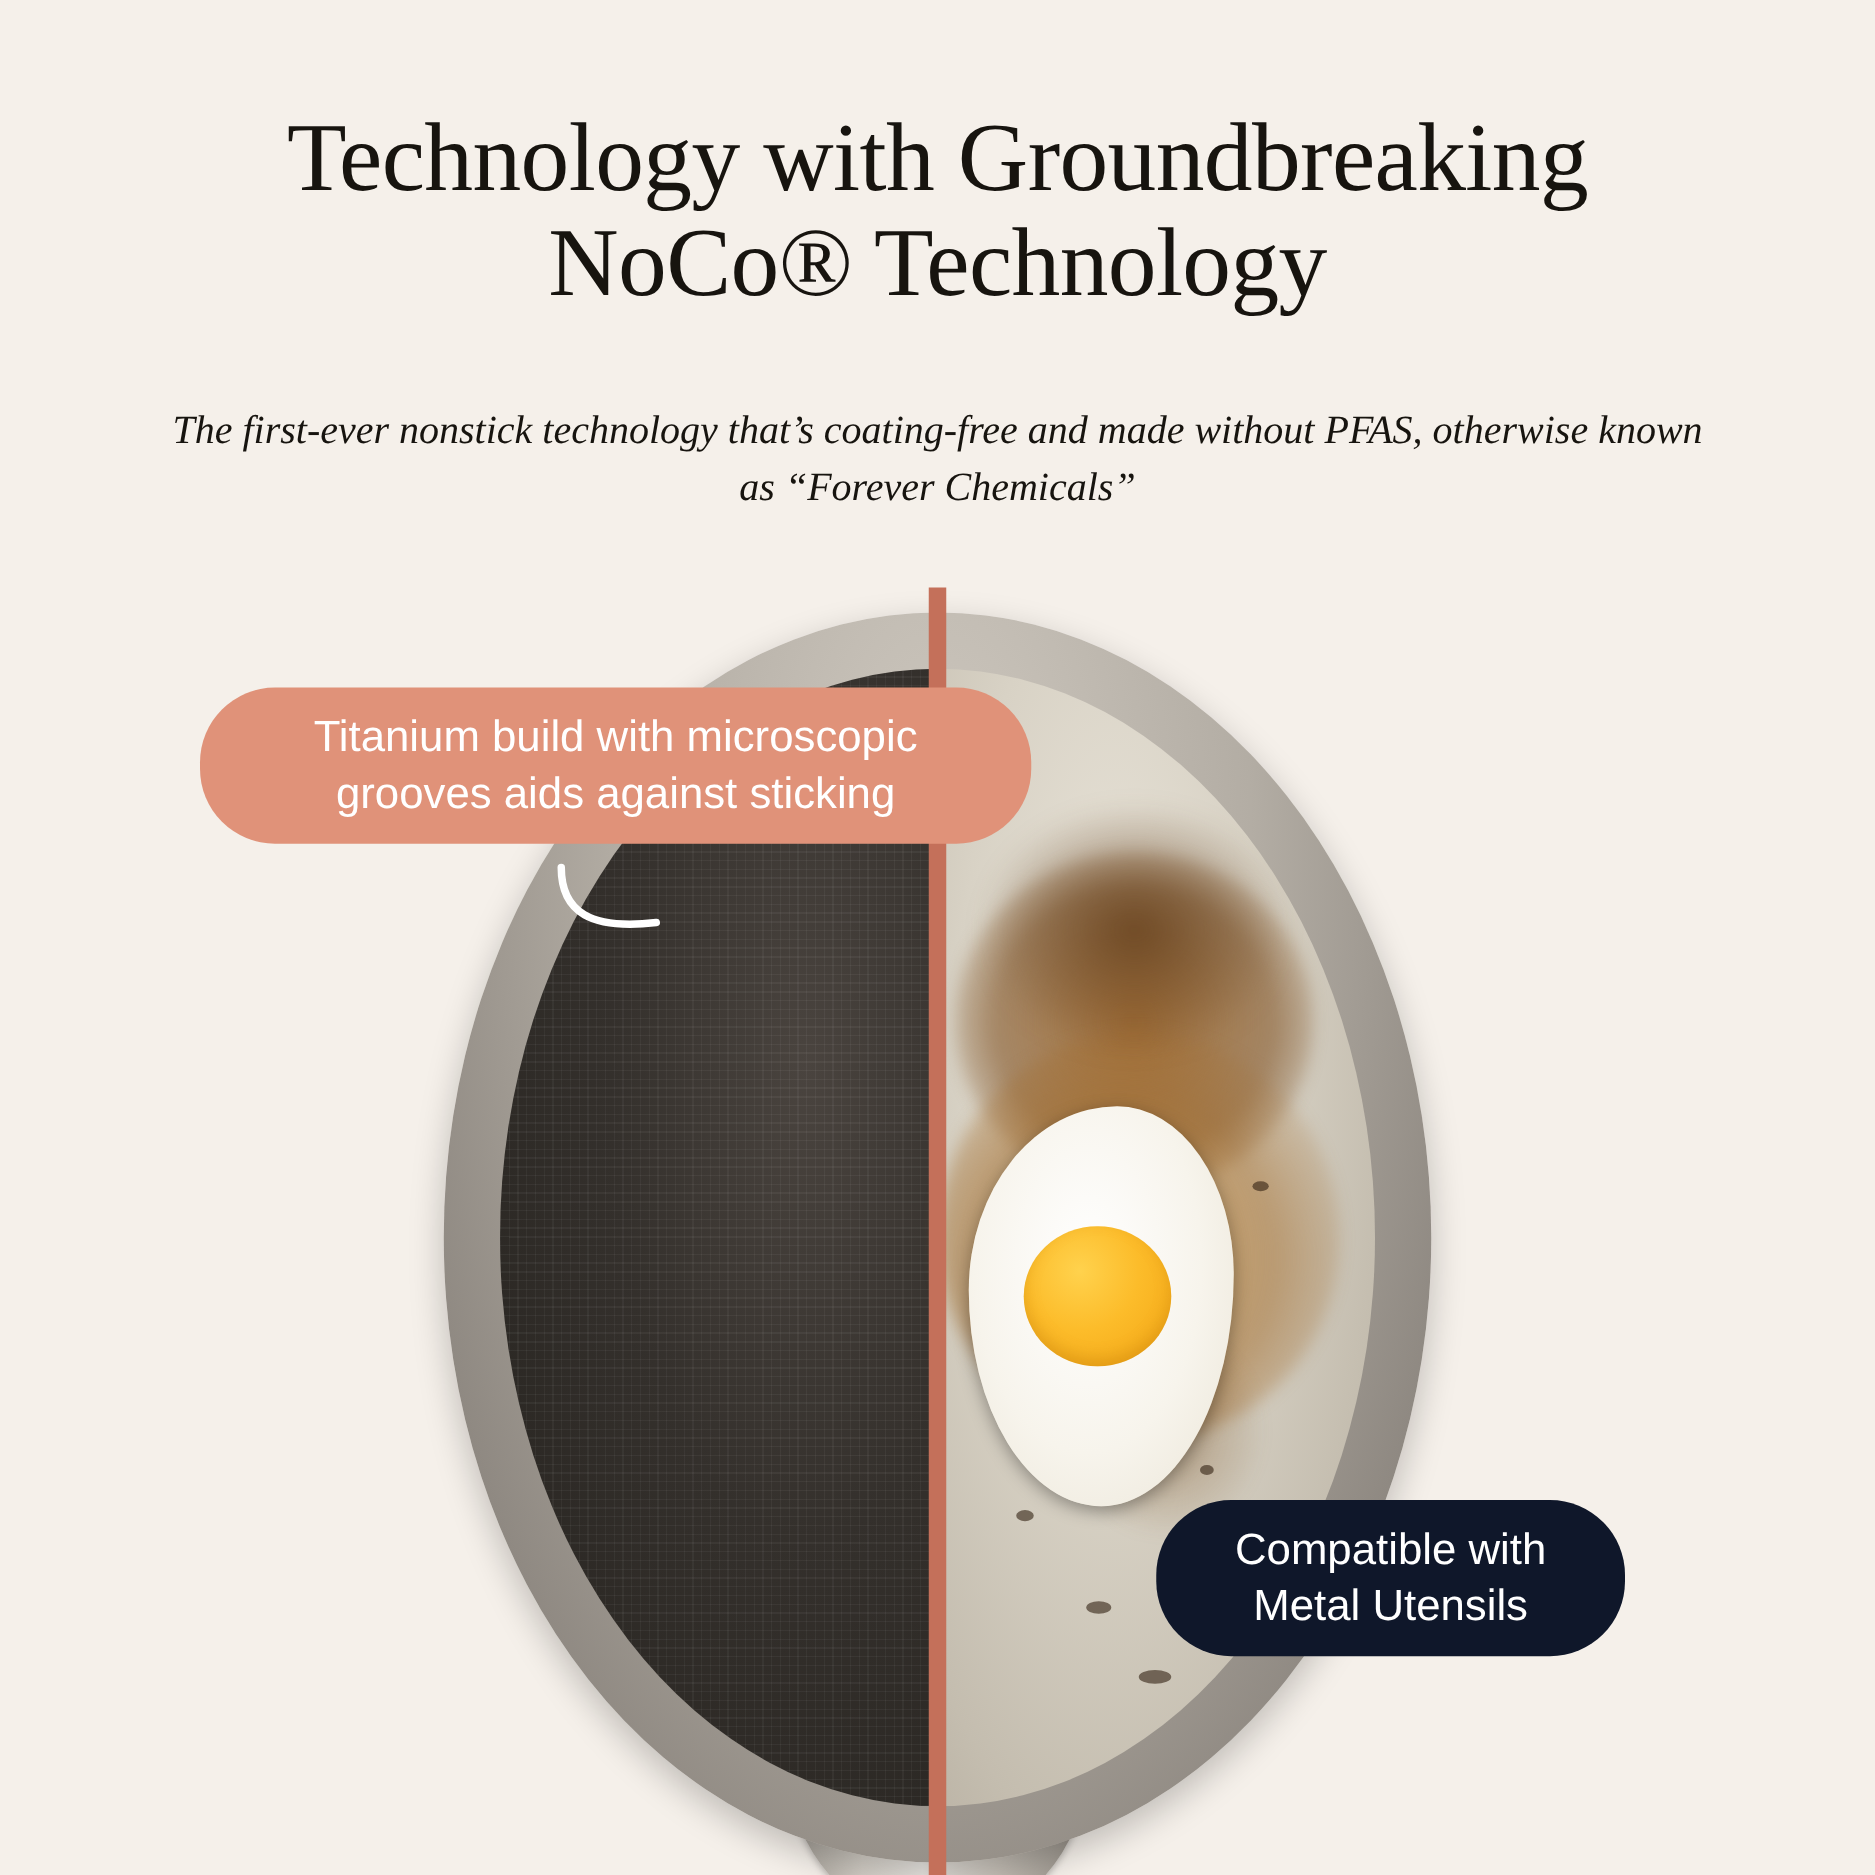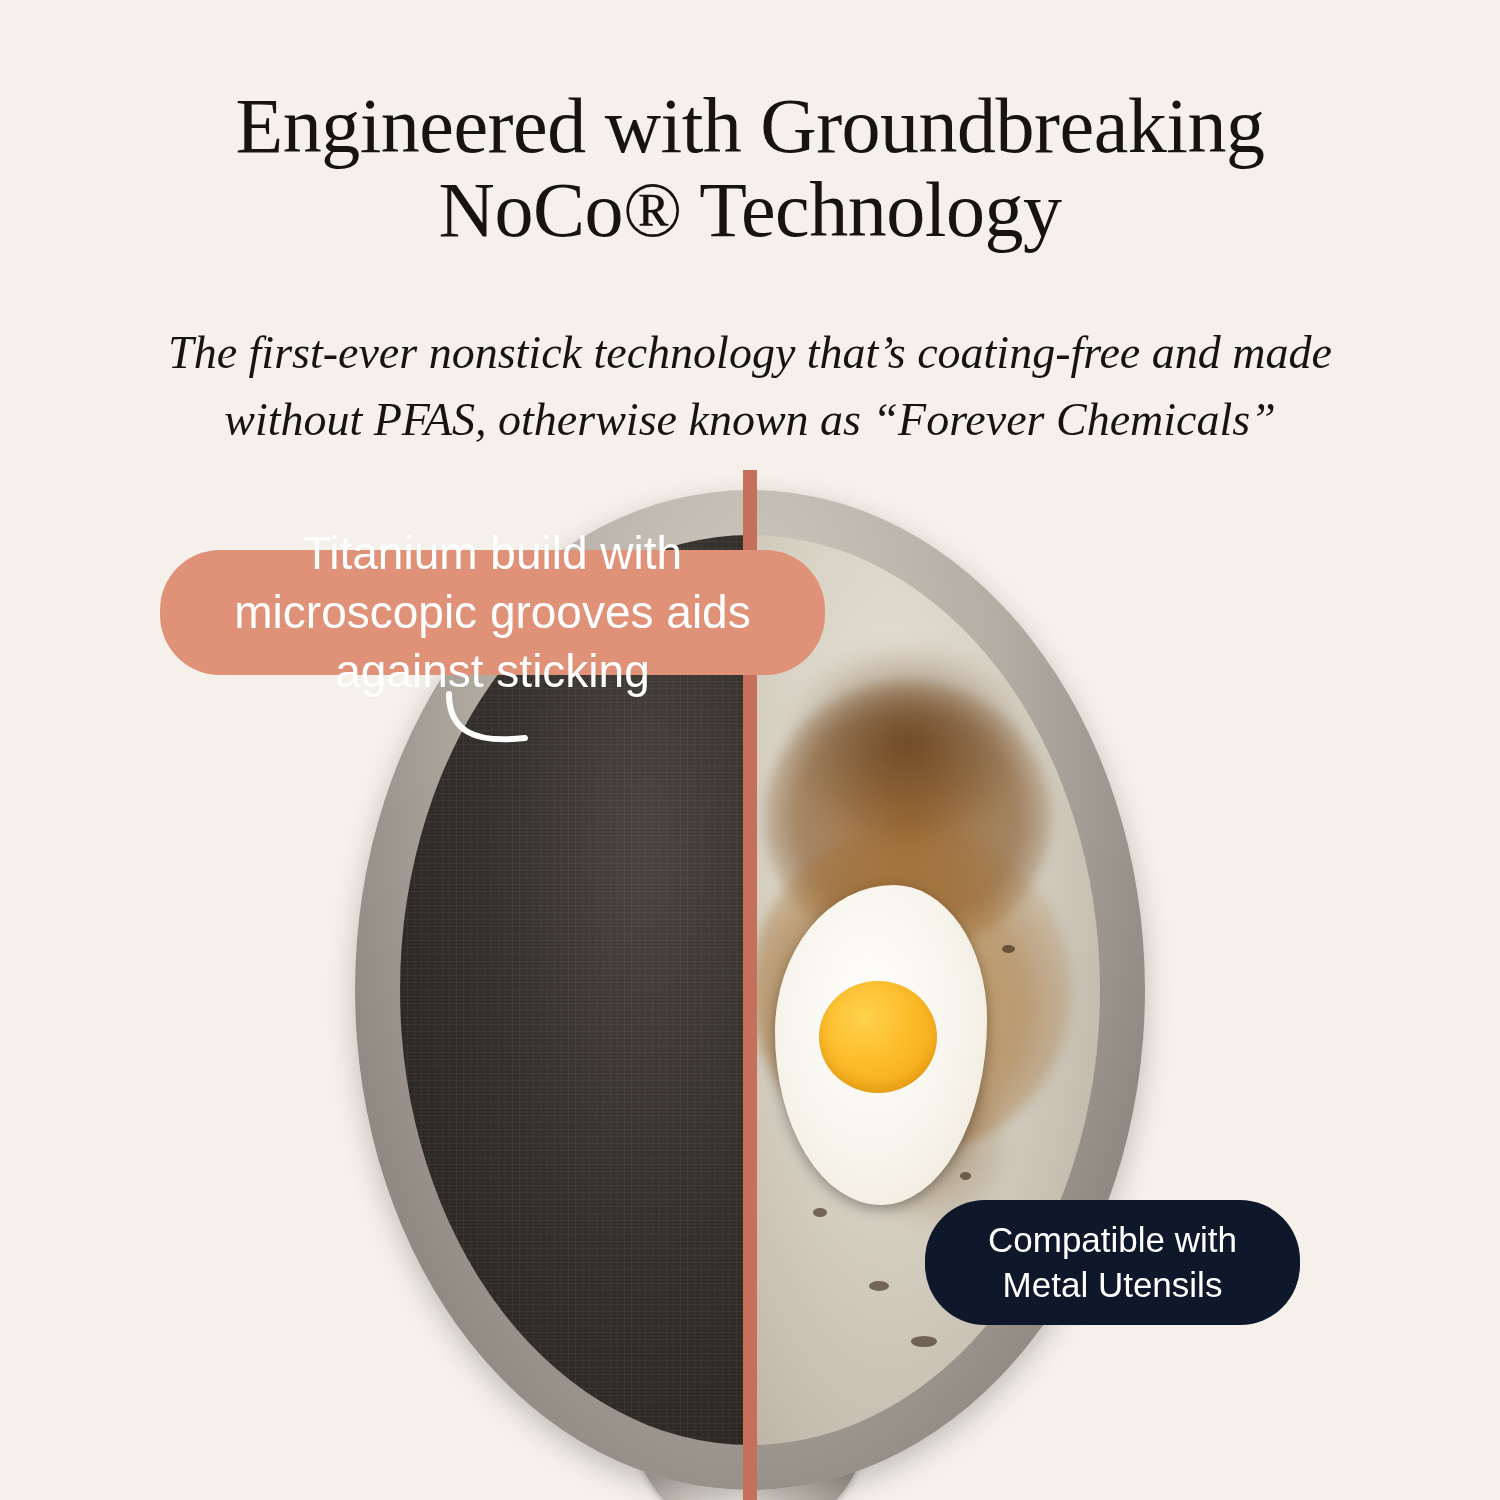--- a/index.html
+++ b/index.html
@@ -33,21 +33,21 @@
 
   .subhead {
     position: absolute;
     top: 320px;
     left: 50%;
     transform: translateX(-50%);
     width: 1240px;
     text-align: center;
     font-family: "Liberation Serif", serif;
     font-style: italic;
-    font-size: 46px;
+    font-size: 32px;
     line-height: 1.45;
     color: #17140f;
   }
 
   
   .pan-stage {
     position: absolute;
     left: 0;
     top: 470px;
     width: 1500px;
@@ -218,40 +218,40 @@
     text-align: center;
     z-index: 10;
     box-sizing: border-box;
   }
   .pill-pink {
     left: 160px;
     top: 80px;
     width: 665px;
     height: 125px;
     background: #e09279;
-    font-size: 46px;
+    font-size: 35px;
     line-height: 1.28;
     padding: 0 44px;
   }
   .pill-green {
     left: 925px;
     top: 730px;
     width: 375px;
     height: 125px;
     background: #0f172a;
     font-size: 35px;
     line-height: 1.28;
     padding: 0 34px;
   }
 </style>
 </head>
 <body>
 
 <div class="headline">
-  <span>Engineered with Groundbreaking</span>
+  <span>Technology with Groundbreaking</span>
   <span class="line2">NoCo® Technology</span>
 </div>
 
 <div class="subhead">The first-ever nonstick technology that’s coating-free and made without PFAS, otherwise known as “Forever Chemicals”</div>
 
 <div class="pan-stage">
 
   <div class="pan-handle">
     <div class="pan-handle-inner"></div>
   </div>

